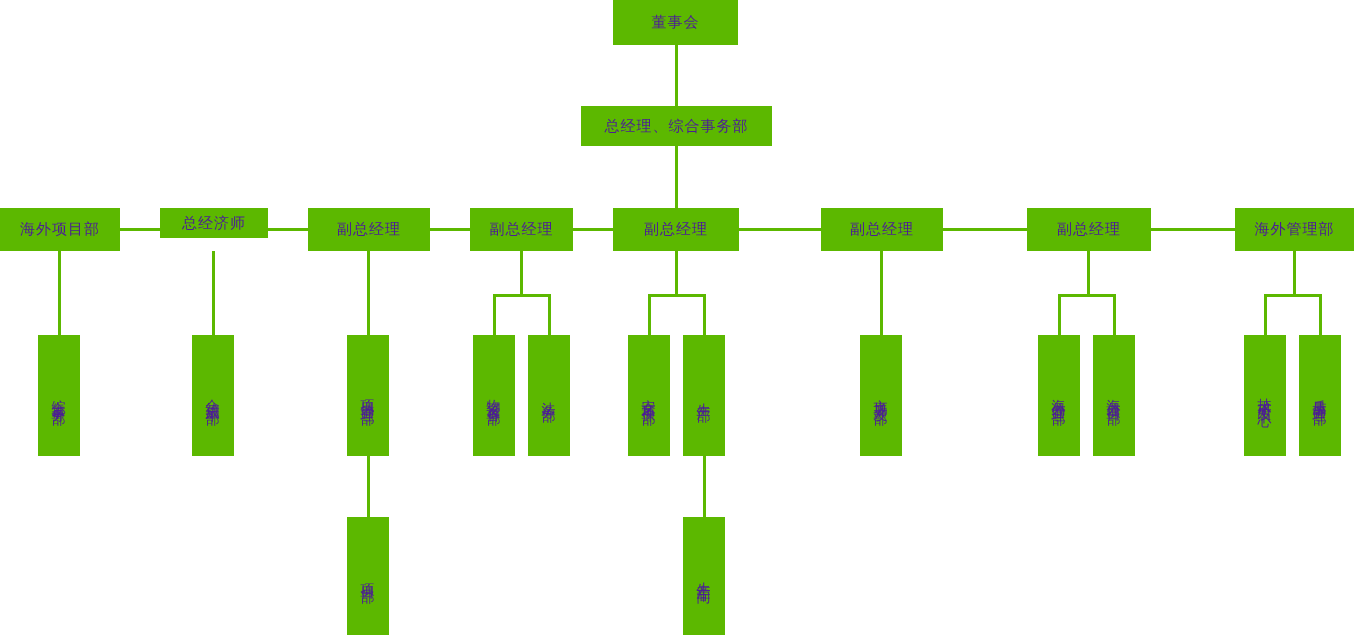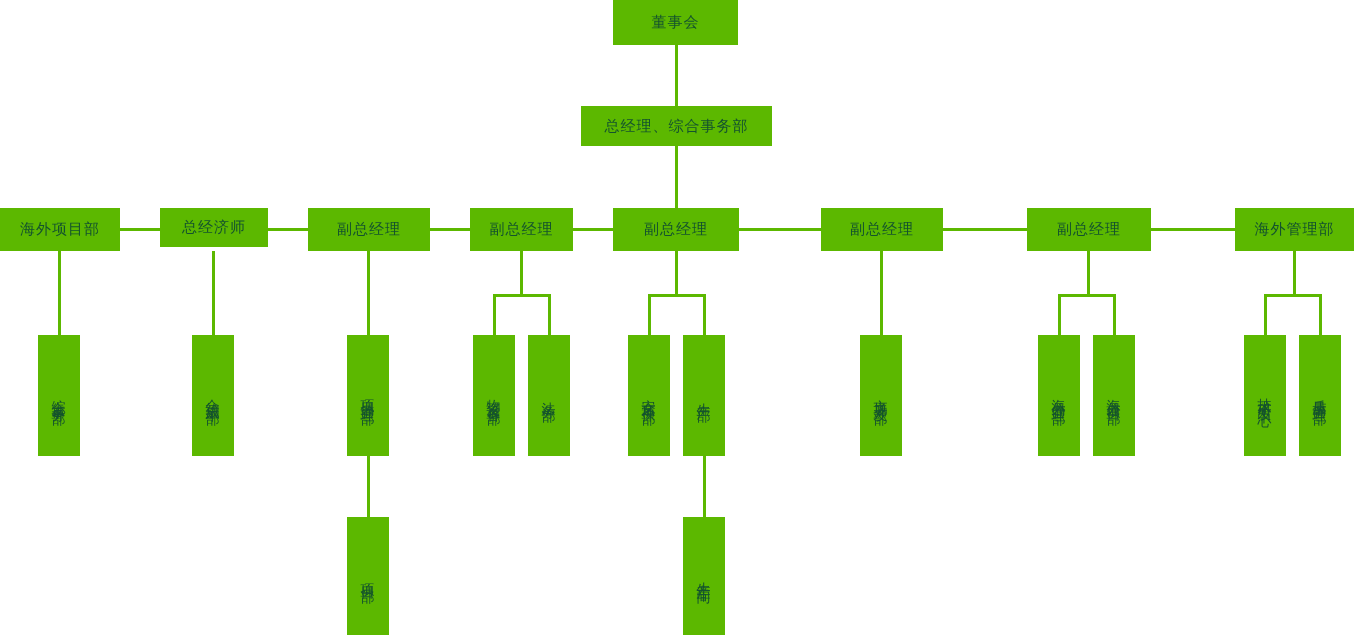--- a/index.html
+++ b/index.html
@@ -14,21 +14,21 @@
     height: 635px;
     background: #ffffff;
     font-family: "Liberation Sans", "DejaVu Sans", sans-serif;
     overflow: hidden;
   }
 
   
   .node {
     position: absolute;
     background: #5cb800;
-    color: #14532d;
+    color: #4c1d95;
     box-sizing: border-box;
     display: flex;
     align-items: center;
     justify-content: center;
     z-index: 2;
   }
   .node.horiz {
     font-size: 15px;
     letter-spacing: 1px;
     white-space: nowrap;
@@ -112,21 +112,21 @@
   </div>
 
   <div class="node horiz" style="left:581px; top:106px; width:191px; height:40px;">
     <span>总经理、综合事务部</span>
   </div>
 
   <div class="node horiz" style="left:0px; top:208px; width:120px; height:43px;">
     <span>海外项目部</span>
   </div>
 
-  <div class="node horiz" style="left:160px; top:208px; width:108px; height:39px;">
+  <div class="node horiz" style="left:160px; top:208px; width:108px; height:30px;">
     <span>总经济师</span>
   </div>
 
   <div class="node horiz" style="left:308px; top:208px; width:122px; height:43px;">
     <span>副总经理</span>
   </div>
 
   <div class="node horiz" style="left:470px; top:208px; width:103px; height:43px;">
     <span>副总经理</span>
   </div>

